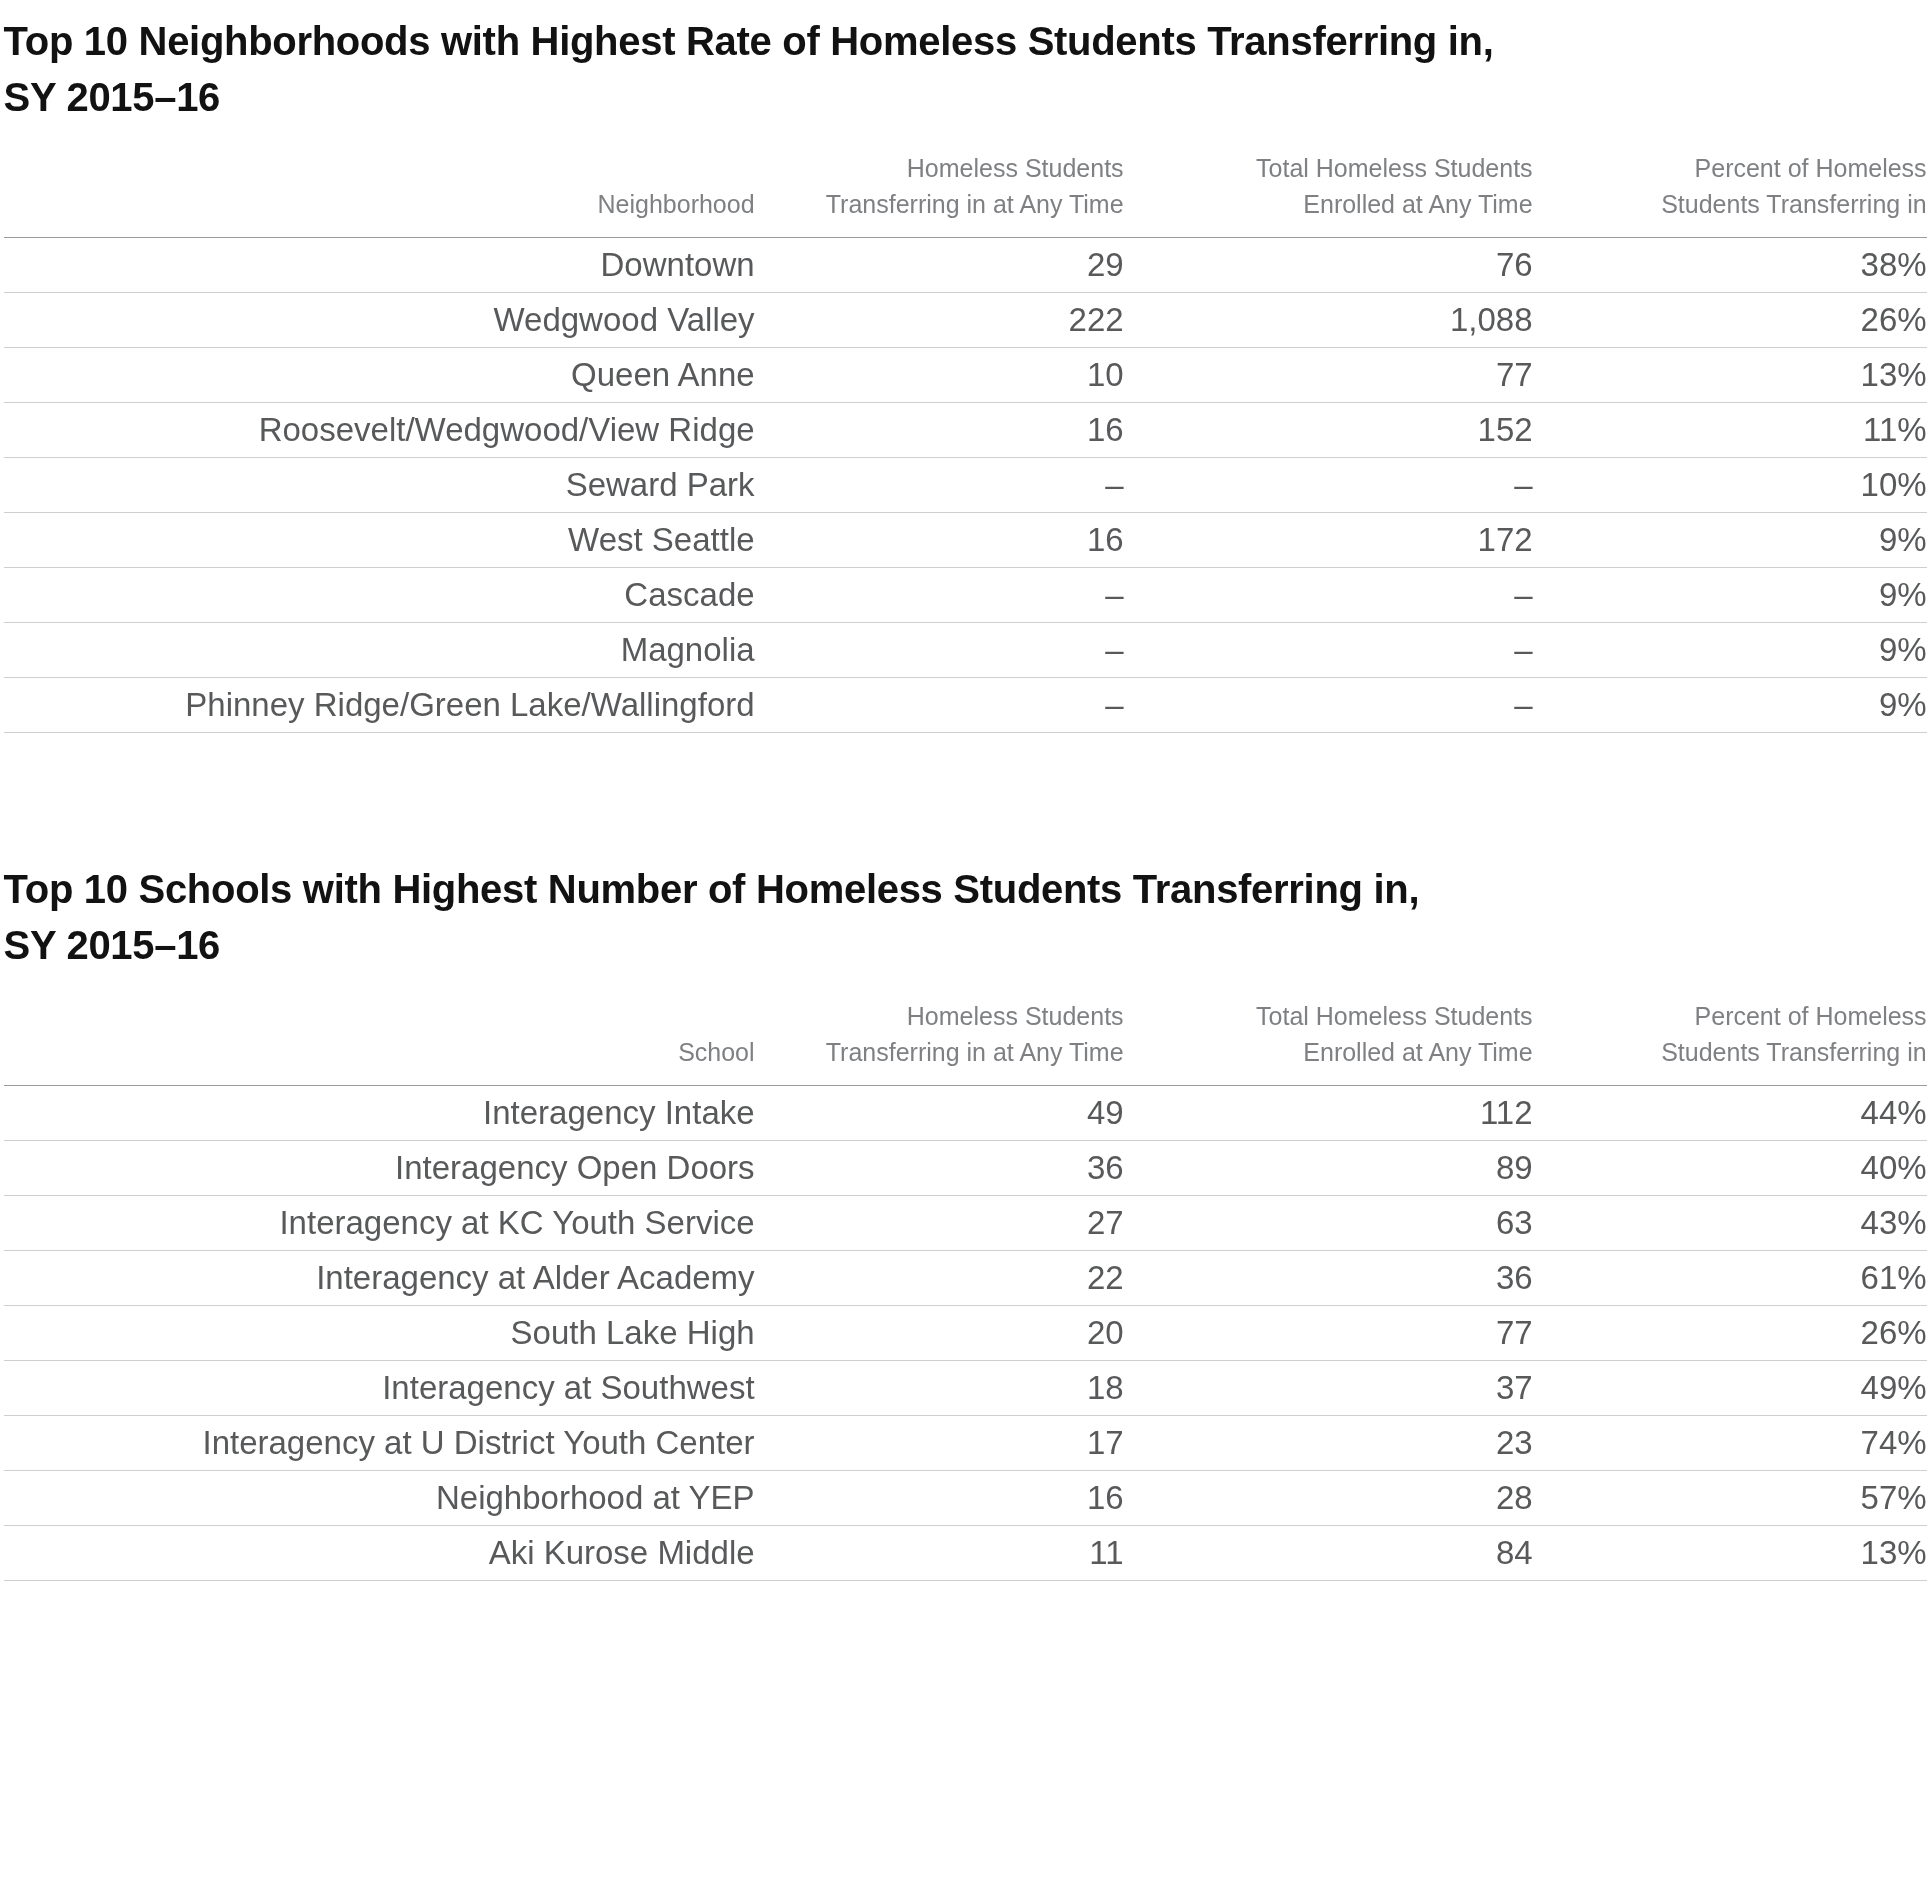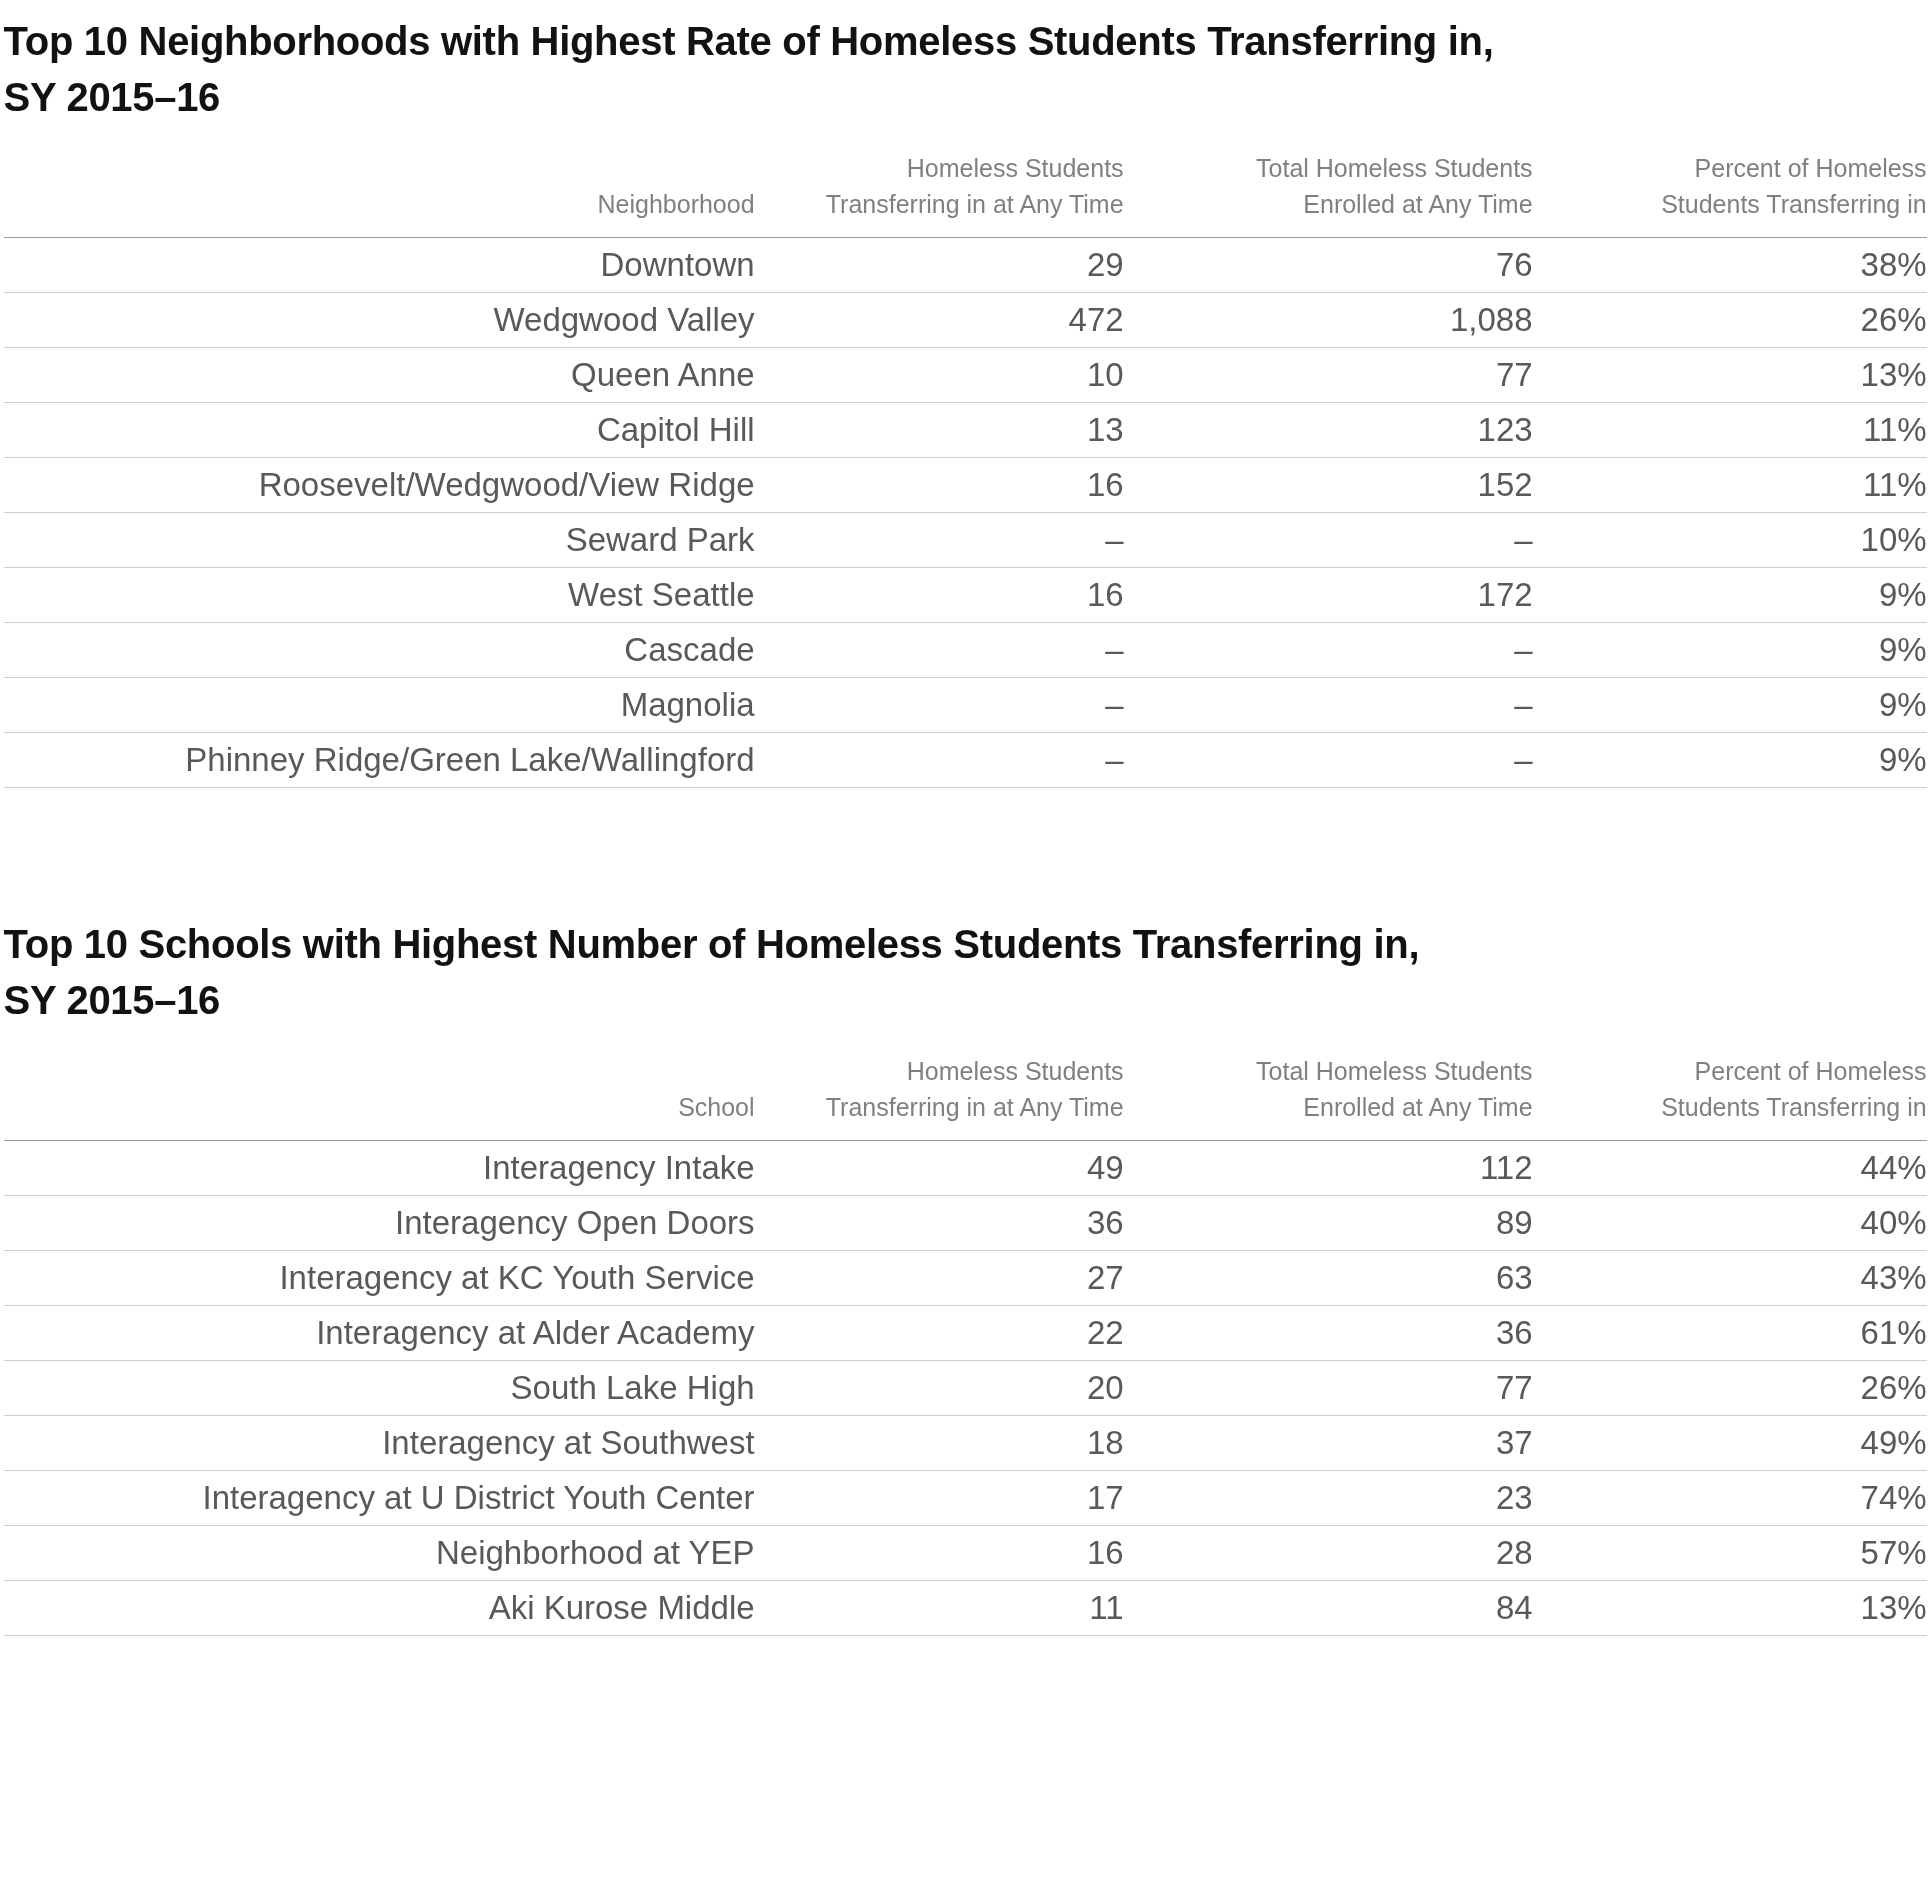--- a/index.html
+++ b/index.html
@@ -89,35 +89,29 @@
       </thead>
       <tbody>
           <tr>
             <td class="align-left">Downtown</td>
             <td class="align-right">29</td>
             <td class="align-right">76</td>
             <td class="align-right">38%</td>
           </tr>
           <tr>
             <td class="align-left">Wedgwood Valley</td>
-            <td class="align-right">472</td>
+            <td class="align-right">222</td>
             <td class="align-right">1,088</td>
             <td class="align-right">26%</td>
           </tr>
           <tr>
             <td class="align-left">Queen Anne</td>
             <td class="align-right">10</td>
             <td class="align-right">77</td>
             <td class="align-right">13%</td>
-          </tr>
-          <tr>
-            <td class="align-left">Capitol Hill</td>
-            <td class="align-right">13</td>
-            <td class="align-right">123</td>
-            <td class="align-right">11%</td>
           </tr>
           <tr>
             <td class="align-left">Roosevelt/Wedgwood/View Ridge</td>
             <td class="align-right">16</td>
             <td class="align-right">152</td>
             <td class="align-right">11%</td>
           </tr>
           <tr>
             <td class="align-left">Seward Park</td>
             <td class="align-right">–</td>

